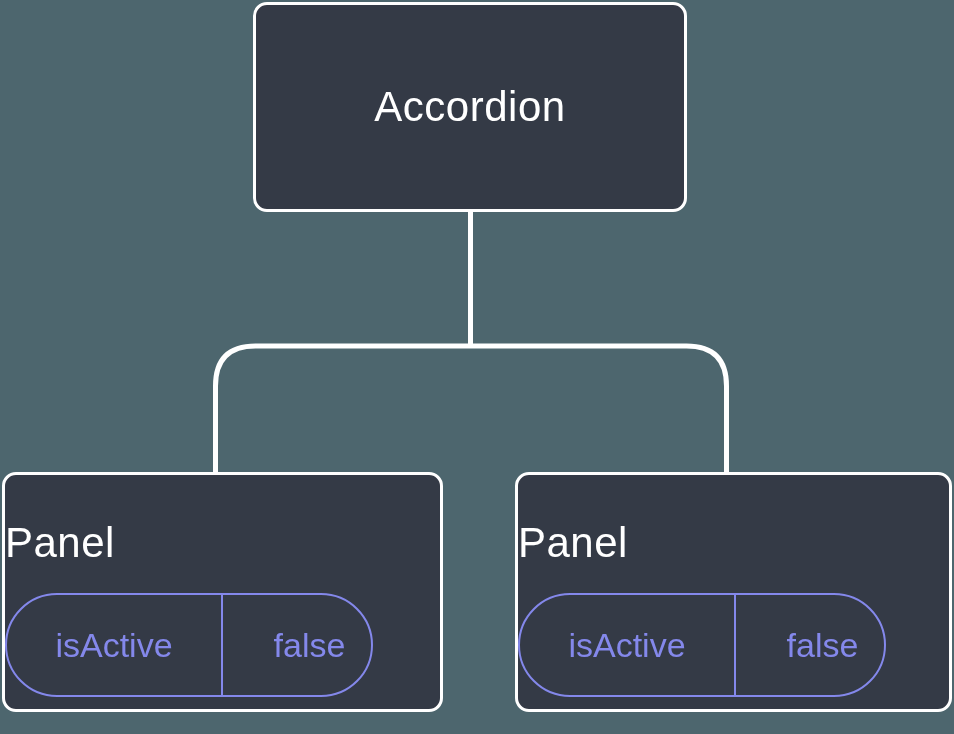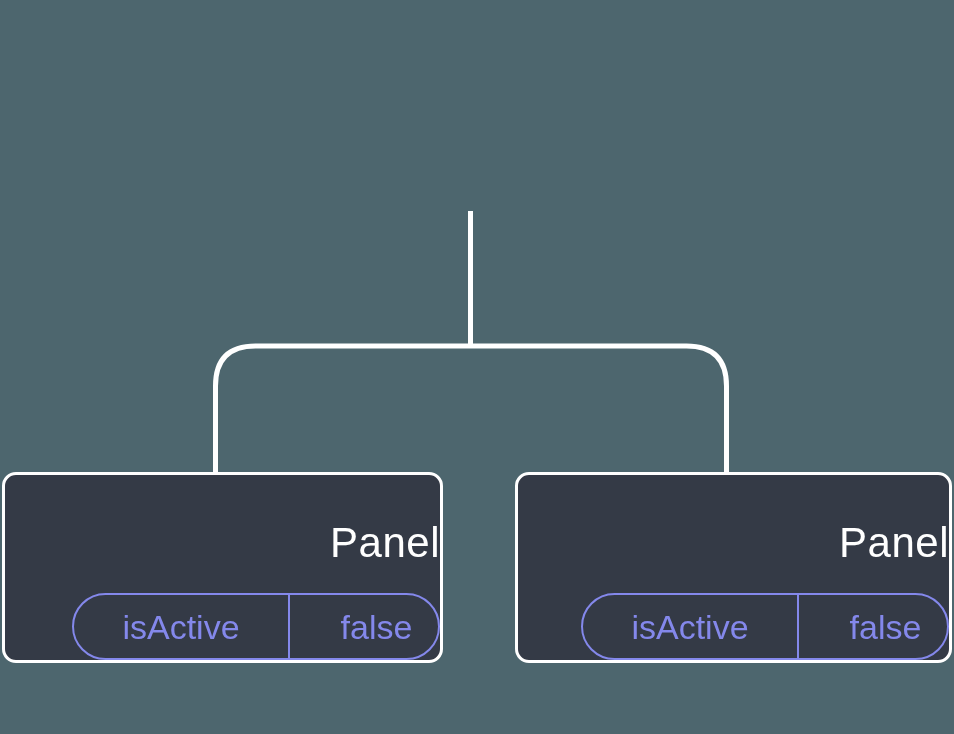--- a/index.html
+++ b/index.html
@@ -38,24 +38,24 @@
     left: 253px;
     top: 2px;
     width: 434px;
     height: 210px;
     display: flex;
     align-items: center;
     justify-content: center;
   }
   .node-panel {
     top: 472px;
-    height: 191px;
+    height: 240px;
     display: flex;
     flex-direction: column;
-    align-items: flex-end;
+    align-items: flex-start;
     padding-top: 45px;
   }
   .node-panel-left {
     left: 2px;
     width: 441px;
   }
   .node-panel-right {
     left: 515px;
     width: 437px;
   }
@@ -99,20 +99,23 @@
 </head>
 <body>
 
 <div class="canvas">
 
   <svg class="connectors" viewBox="0 0 954 734" xmlns="http://www.w3.org/2000/svg">
     <path d="M470.5 211 L470.5 348" fill="none" stroke="#FFFFFF" stroke-width="5"></path>
     <path d="M215.5 473 L215.5 386 Q215.5 346 255.5 346 L686.5 346 Q726.5 346 726.5 386 L726.5 473" fill="none" stroke="#FFFFFF" stroke-width="5"></path>
   </svg>
 
+  <div class="node node-root">
+    <span class="node-title">Accordion</span>
+  </div>
 
   <div class="node node-panel node-panel-left">
     <span class="node-title">Panel</span>
     <div class="pill">
       <span class="pill-cell pill-key">isActive</span>
       <span class="pill-cell pill-value">false</span>
     </div>
   </div>
 
   <div class="node node-panel node-panel-right">

